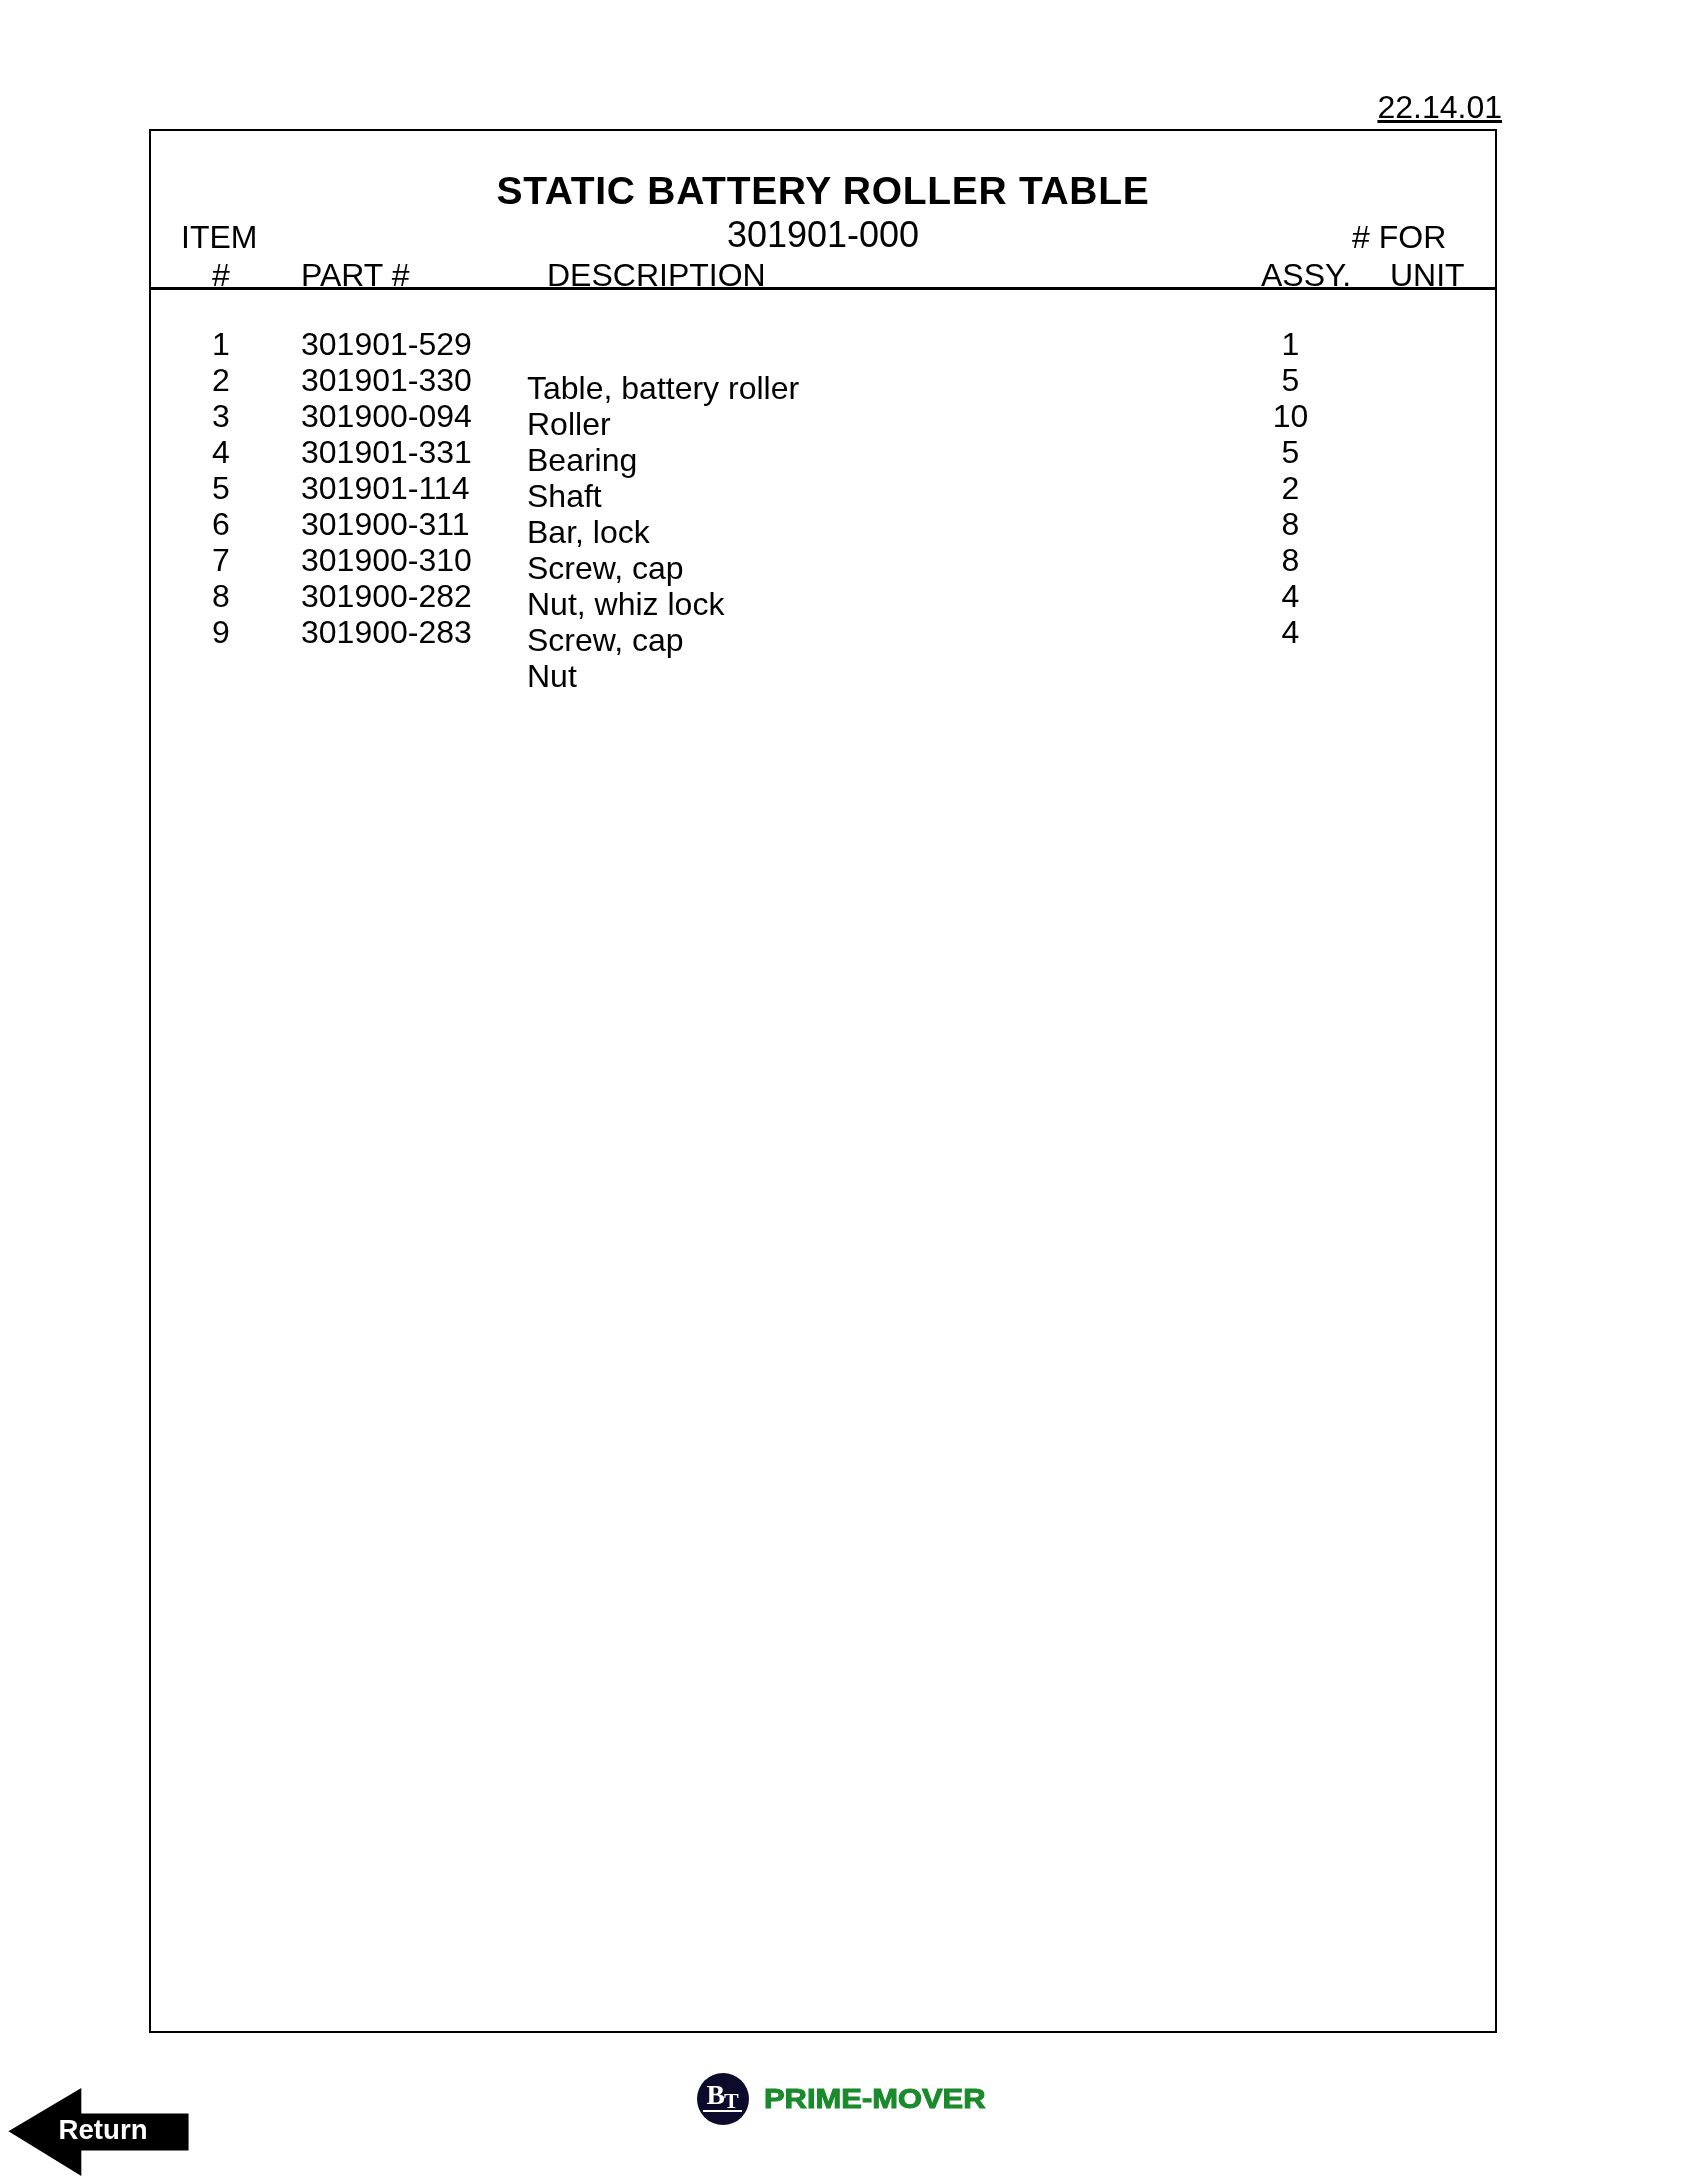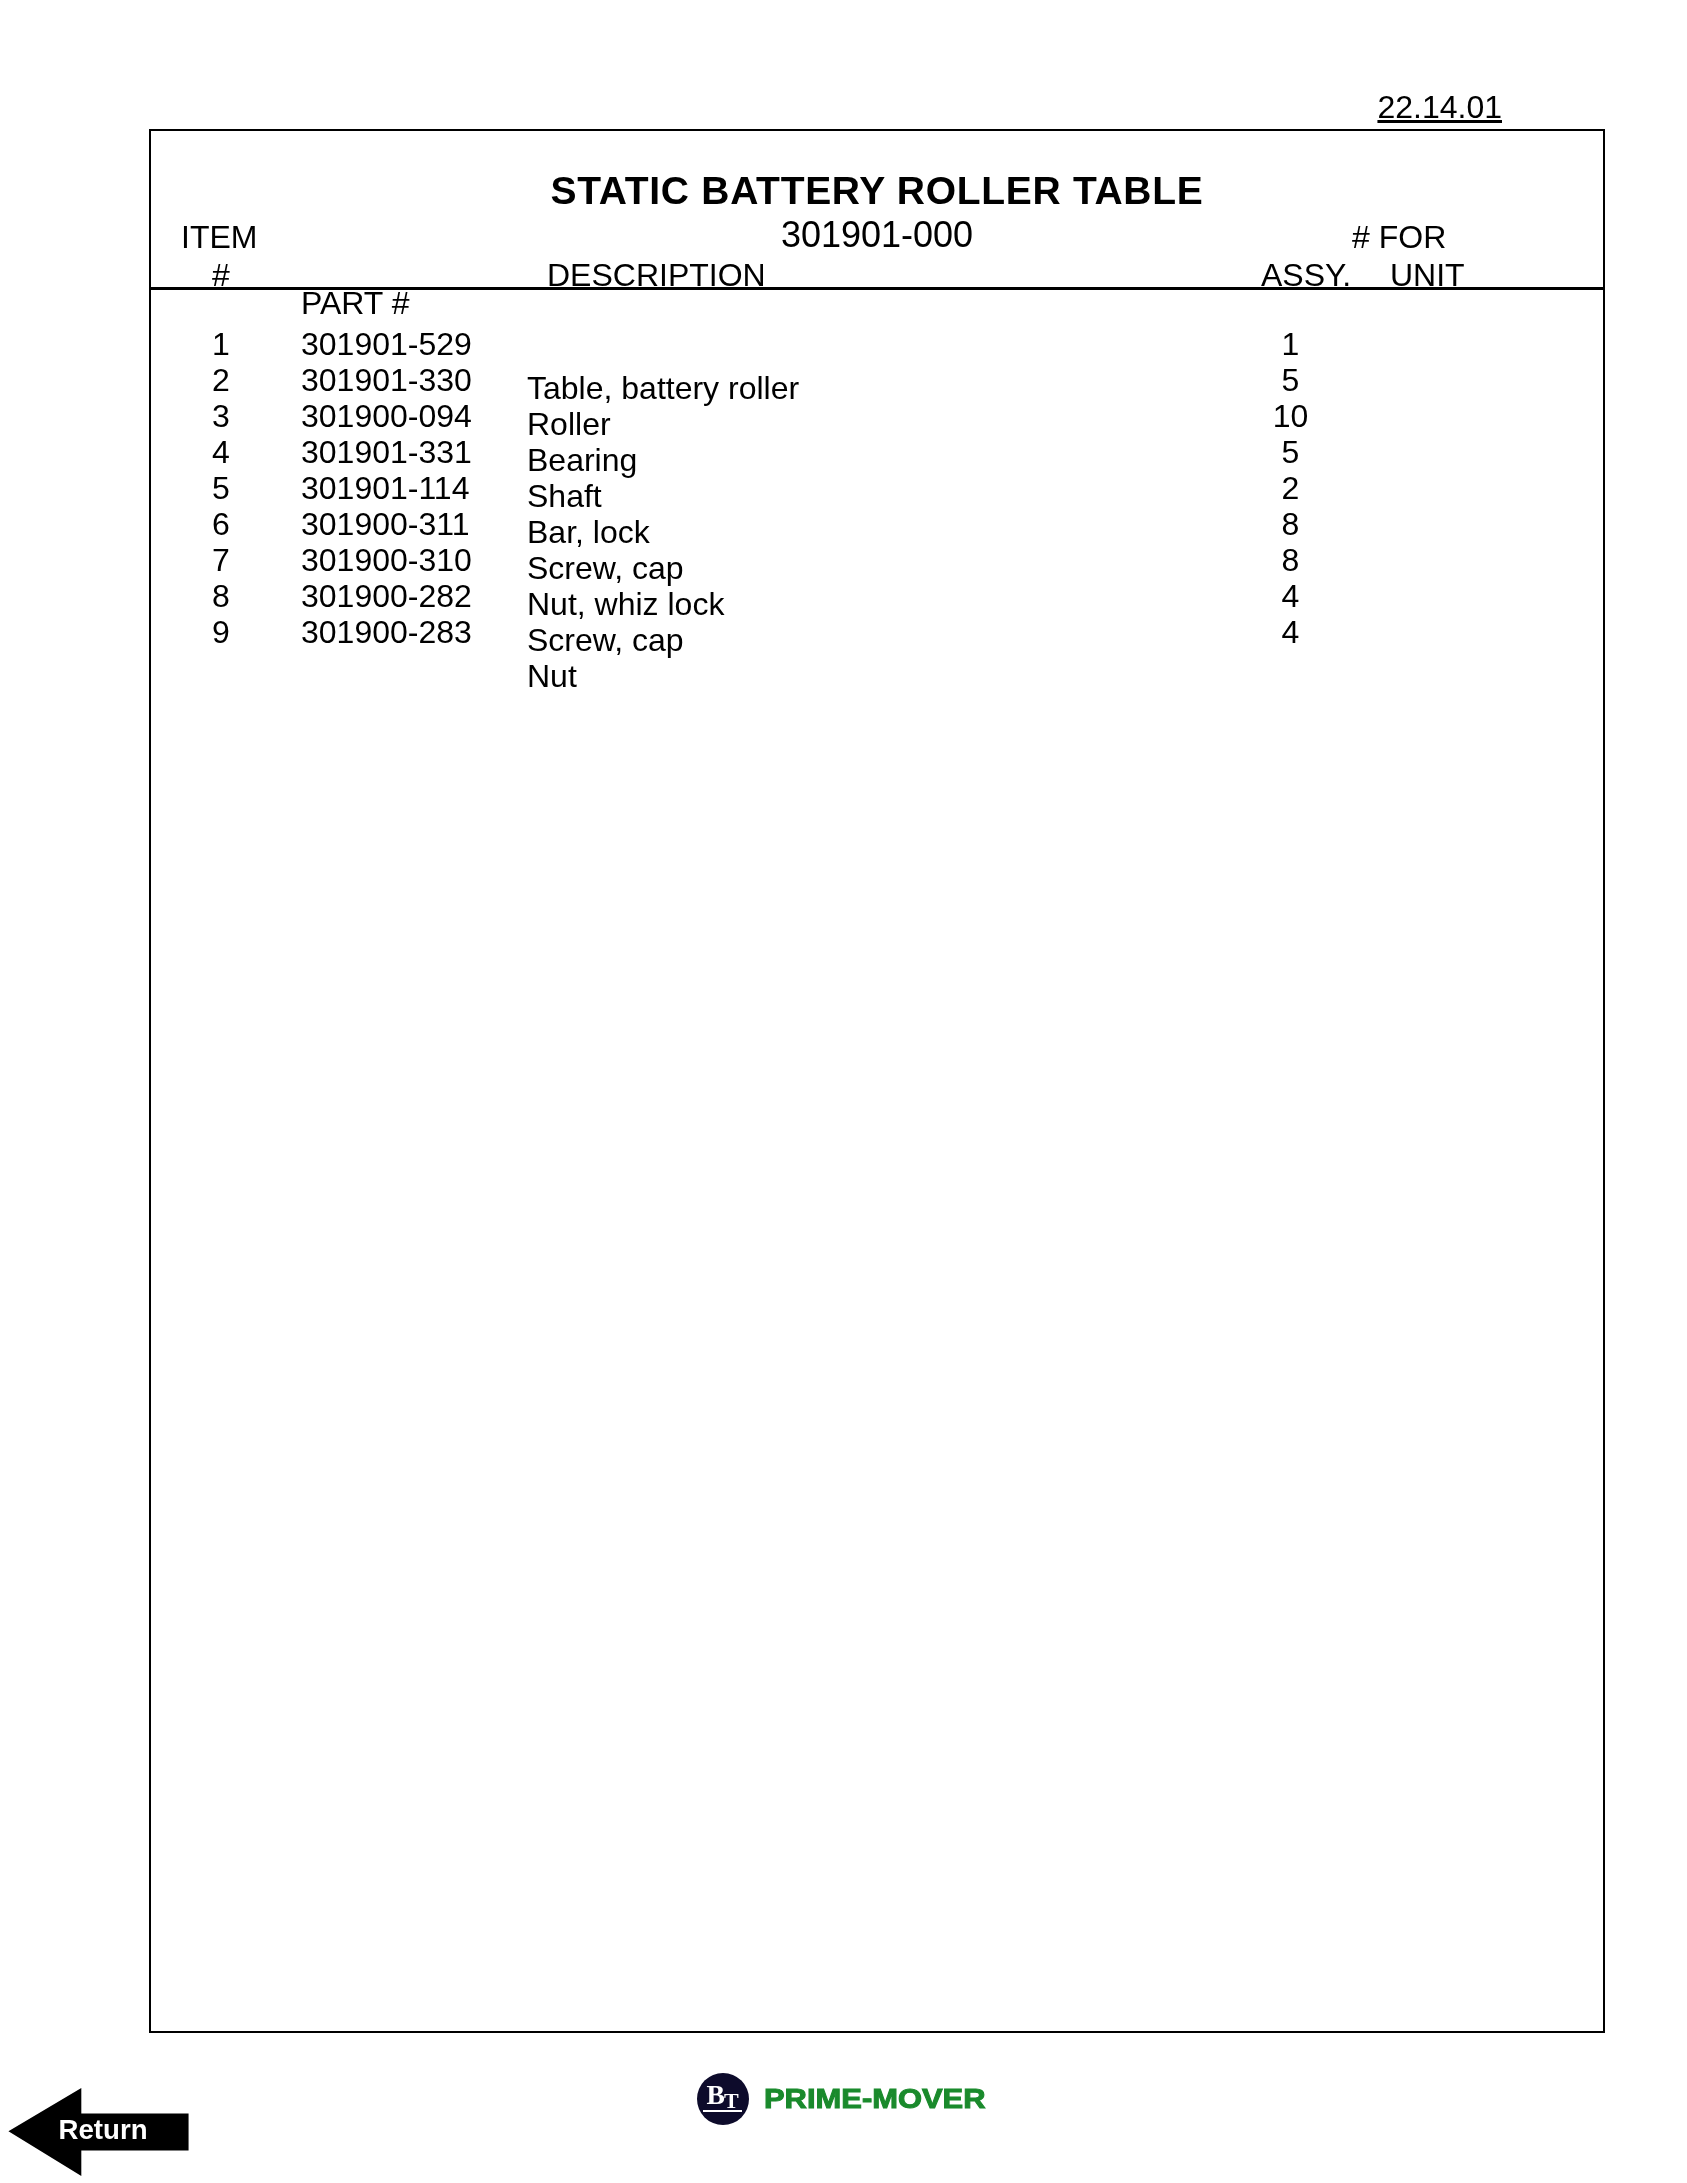--- a/index.html
+++ b/index.html
@@ -21,21 +21,21 @@
     right: 185px;
     font-size: 32px;
     line-height: 1;
     letter-spacing: 0px;
     text-decoration: underline;
   }
   .frame {
     position: absolute;
     left: 149px;
     top: 129px;
-    width: 1456px;
+    width: 1348px;
     height: 1904px;
     border: 2.8px solid #000;
     box-sizing: border-box;
   }
   .title {
     position: absolute;
     left: 0;
     right: 0;
     top: 40px;
     text-align: center;
@@ -193,21 +193,21 @@
 </head>
 <body>
 
 <div class="page-code">22.14.01</div>
 
 <div class="frame">
   <div class="title">STATIC BATTERY ROLLER TABLE</div>
 
   <div class="hdr" style="left:30px; top:90px;">ITEM</div>
   <div class="hdr" style="left:61px; top:128px;">#</div>
-  <div class="hdr" style="left:150px; top:128px;margin-top:28px;">PART #</div>
+  <div class="hdr" style="left:150px; top:128px;">PART #</div>
   <div class="hdr" style="left:396px; top:128px;">DESCRIPTION</div>
   <div class="assy-part">301901-000</div>
   <div class="hdr" style="left:1174px; top:90px;margin-left:27px;"># FOR</div>
   <div class="hdr" style="left:1110px; top:128px;">ASSY.</div>
   <div class="hdr" style="left:1239px; top:128px;">UNIT</div>
 
   <div class="hdr-rule"></div>
 
   <div class="rows">
     <div class="row">

